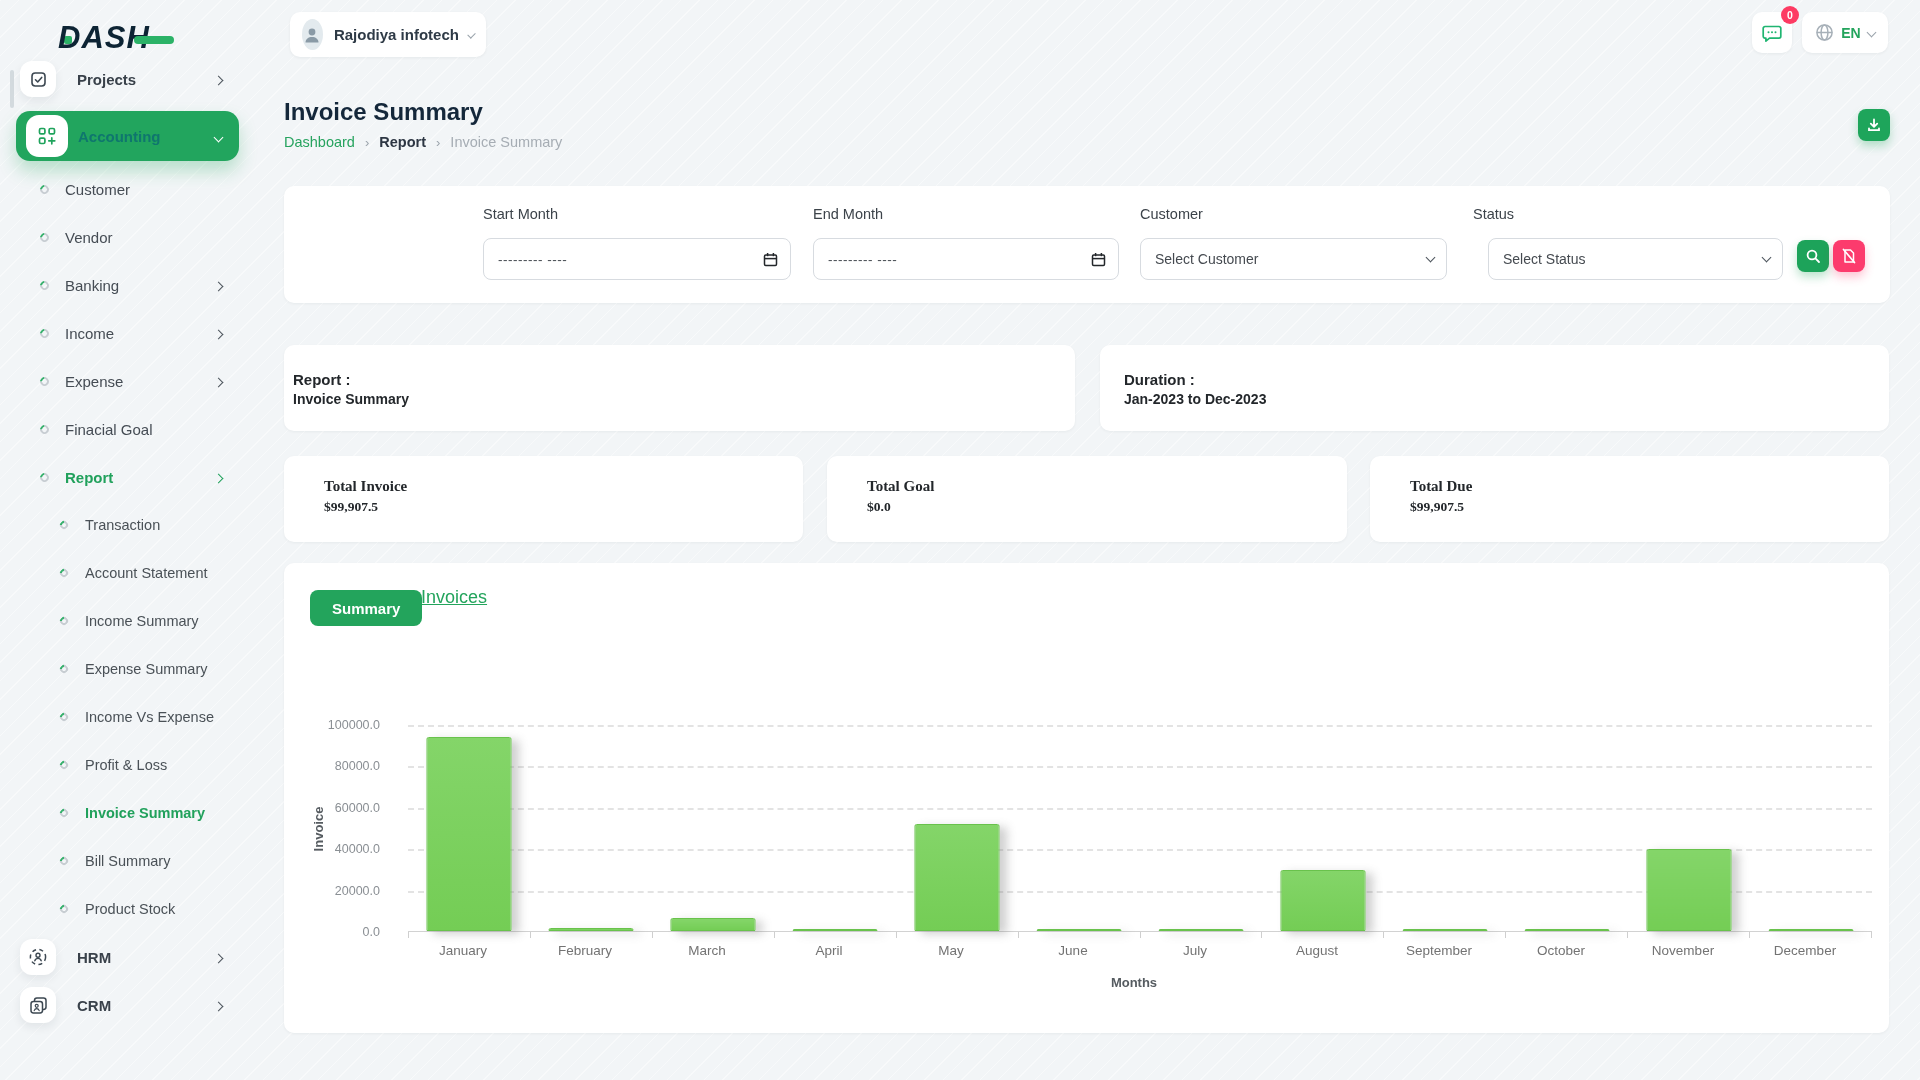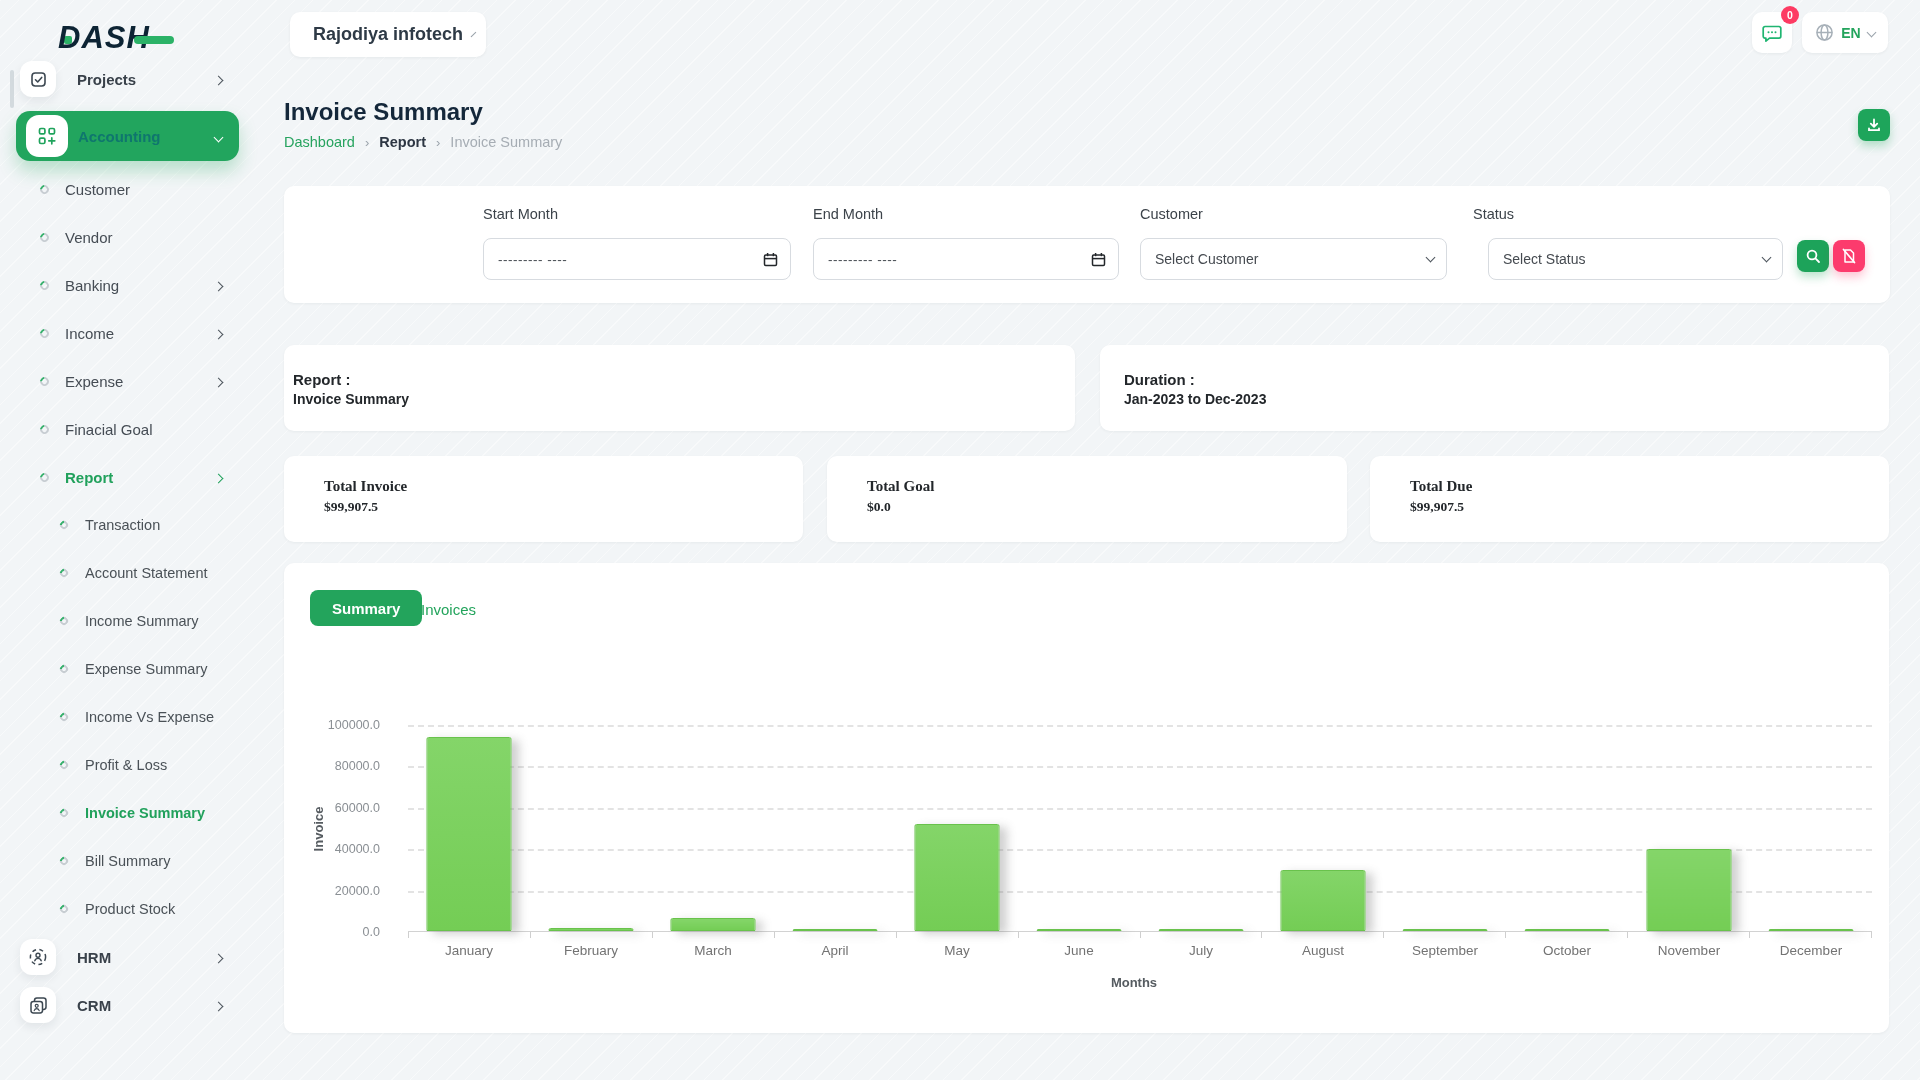--- a/index.html
+++ b/index.html
@@ -14,21 +14,21 @@
 
   
   .logo { left:64px; top:20px; display:flex; align-items:center; }
   .logo-text { font-size:31px; font-weight:800; letter-spacing:1px; color:#0d2434; font-style:italic; }
   .logo-dash { display:inline-block; width:40px; height:8px; background:#2bb267; border-radius:4px; margin-left:-16px; margin-top:4px; }
   .logo-dot { width:8px; height:8px; background:#2bb267; border-radius:2px; margin-right:-14px; margin-top:4px; }
 
   .user-pill { left:290px; top:12px; width:196px; height:45px; background:#fff; border-radius:10px;
     display:flex; align-items:center; padding:0 12px; box-shadow:0 1px 3px rgba(20,30,40,.06); cursor:pointer; }
   .avatar { width:31px; height:31px; border-radius:50%; background:#e3eaee; display:flex; align-items:center; justify-content:center; overflow:hidden; }
-  .user-name { font-size:18px; font-weight:600; color:#2e3a46; margin:0 10px 0 11px; white-space:nowrap; }
+  .user-name { font-size:15px; font-weight:600; color:#2e3a46; margin:0 10px 0 11px; white-space:nowrap; }
 
   .icon-pill { background:#fff; border-radius:10px; box-shadow:0 1px 3px rgba(20,30,40,.06); display:flex; align-items:center; justify-content:center; cursor:pointer; }
   .chat-btn { left:1752px; top:12px; width:40px; height:41px; }
   .badge { position:absolute; top:-6px; right:-7px; min-width:18px; height:18px; border-radius:9px; background:#fd3b63;
     color:#fff; font-size:10.5px; font-weight:700; display:flex; align-items:center; justify-content:center; padding:0 5px; }
   .lang-pill { left:1802px; top:12px; width:86px; height:41px; gap:7px;text-align:center; }
   .lang-label { font-size:14px; font-weight:700; color:#23a45c; }
 
   
   .chev { display:inline-block; width:7px; height:7px; border-right:1.8px solid #4c545c; border-bottom:1.8px solid #4c545c; }
@@ -90,38 +90,38 @@
   .info-line2 { font-size:14px; font-weight:700; color:#23272b; margin-top:3px; }
 
   .total-card { top:456px; height:86px; padding:22px 40px;font-family:Liberation Serif, serif; }
   .t-label { font-size:15px; font-weight:700; color:#23272b; }
   .t-value { font-size:13.5px; font-weight:700; color:#23272b; margin-top:4px; }
 
   
   .chart-card { left:284px; top:563px; width:1605px; height:470px; }
   .tab-pill { position:absolute; left:26px; top:27px; height:36px; padding:0 22px; background:#23a45c; color:#fff;
     font-size:15px; font-weight:600; border:none; border-radius:8px; display:flex; align-items:center; cursor:pointer; }
-  .tab-link { position:absolute; left:137px; top:28px; height:36px; display:flex; align-items:center; color:#23a45c;
-    font-size:15px; font-weight:500; cursor:pointer; background:none; border:none; }
+  .tab-link { position:absolute; left:137px; top:16px; height:36px; display:flex; align-items:center; color:#23a45c;
+    font-size:18px; font-weight:500; cursor:pointer; background:none; border:none;text-decoration:underline; }
 
   .yaxis { position:absolute; left:0; top:162px; width:96px; height:207px; }
   .ytick { position:absolute; right:0; transform:translateY(-50%); font-size:12.5px; color:#8a8f94; }
   .ylabel { position:absolute; left:34px; top:266px; transform:translate(-50%,-50%) rotate(-90deg);
     font-size:13px; font-weight:700; color:#555b60; }
   .chart-plot { position:absolute; left:124px; top:162px; width:1464px; height:207px; border-bottom:1px solid #d2d2d2; }
   .gridline { position:absolute; left:0; right:0; border-top:2px dashed #e3e3e3; }
   .chart-cols { position:absolute; inset:0; display:flex; }
   .col { flex:1; position:relative; }
   .bar { position:absolute; bottom:0; left:50%; transform:translateX(-50%); width:85px;
     background:linear-gradient(180deg,#84d569,#74cd55); border:1px solid #69c24c; border-radius:2px 2px 0 0;
     box-shadow:7px 3px 10px rgba(110,110,110,.32); z-index:2; }
   .xticks { position:absolute; left:124px; top:369px; width:1464px; height:6px; display:flex; }
   .xticks .tcell { flex:1; border-left:1px solid #cfcfcf; }
   .xticks .tcell:last-child { border-right:1px solid #cfcfcf; }
-  .xlabels { position:absolute; left:124px; top:380px; width:1464px; display:flex; }
+  .xlabels { position:absolute; left:118px; top:380px; width:1464px; display:flex; }
   .xlabels .xcell { flex:1; text-align:center; font-size:13.5px; color:#737373; }
   .xlabel-title { position:absolute; left:850px; top:412px; transform:translateX(-50%);
     font-size:13px; font-weight:700; color:#555b60; }
 
   svg { display:block; }
 </style>
 </head>
 <body>
 
 <div class="abs logo">

